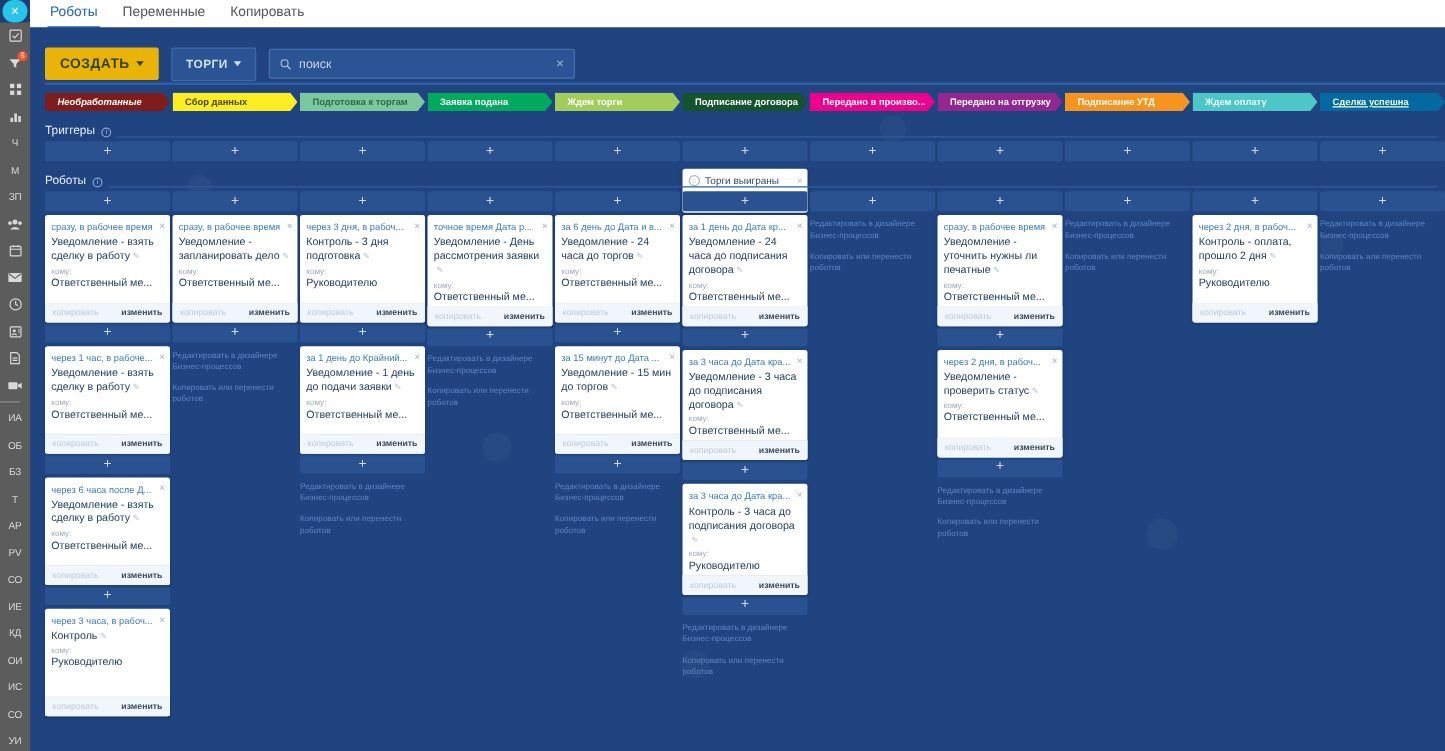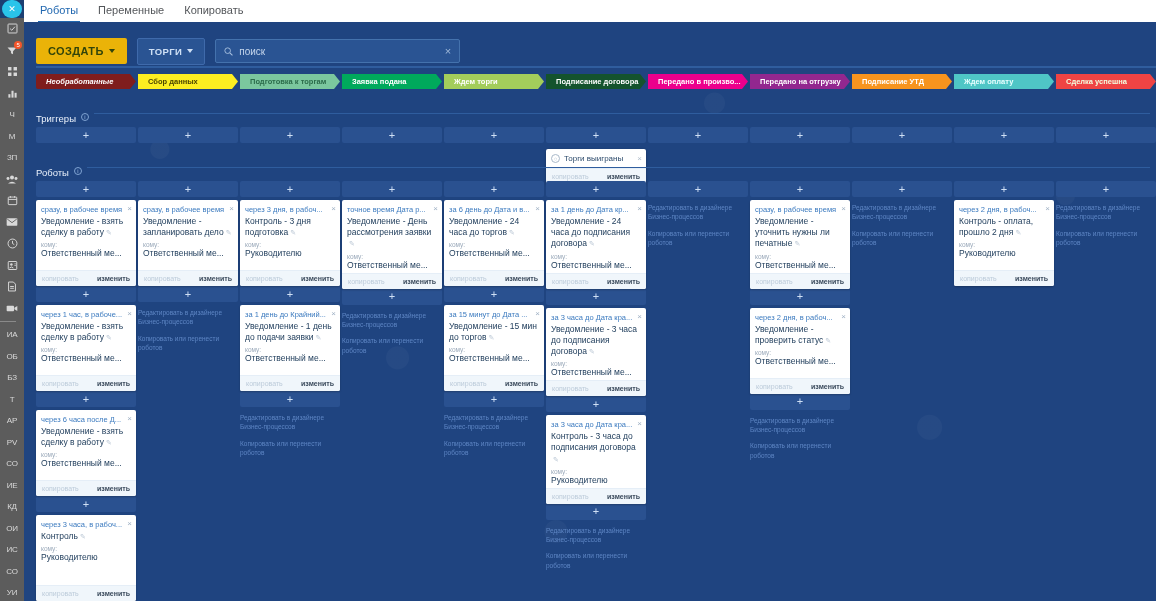--- a/index.html
+++ b/index.html
@@ -109,22 +109,22 @@
     padding-left:10px; padding-right:12px; white-space:nowrap; overflow:hidden;
     position:relative; color:#fff;
     clip-path: polygon(0 0, calc(100% - 6px) 0, 100% 50%, calc(100% - 6px) 100%, 0 100%);
   }
   .stage:first-child {
     clip-path: polygon(0 0, calc(100% - 6px) 0, 100% 50%, calc(100% - 6px) 100%, 0 100%);
     border-radius:2px 0 0 2px;
   }
   
   .sect {
-    position:relative; display:flex; align-items:flex-start; gap:5px;
-    margin:24px 0 3px 12px; padding-right:6px;
+    position:relative; display:flex; align-items:flex-end; gap:5px;
+    margin:10px 0 3px 12px; padding-right:6px;
   }
   .sect-label { font-size:9.5px; color:#eaf1fb; }
   .info-dot {
     width:8px;height:8px;border-radius:50%;border:1px solid #7fa3d2;color:#9dbce2;
     font-size:6px; line-height:7px; text-align:center;
   }
   .sect-line { flex:1; height:1px; background:#2f5d9e; }
   
   .colrow { position:relative; display:flex; padding-left:12px; gap:2px; }
   .col { width:100px; flex:0 0 100px; }
@@ -360,21 +360,21 @@
         <div class="stage" style="background: #7f1d1d; color: rgb(255, 255, 255); width: 100px; flex: 0 0 100px; font-style: italic;"><span>Необработанные</span></div>
         <div class="stage" style="background: rgb(252, 238, 33); color: rgb(74, 68, 0); width: 100px; flex: 0 0 100px;"><span>Сбор данных</span></div>
         <div class="stage" style="background: rgb(123, 199, 158); color: rgb(43, 107, 74); width: 100px; flex: 0 0 100px;"><span>Подготовка к торгам</span></div>
         <div class="stage" style="background: rgb(0, 169, 92); color: rgb(255, 255, 255); width: 100px; flex: 0 0 100px;"><span>Заявка подана</span></div>
         <div class="stage" style="background: rgb(163, 205, 91); color: rgb(255, 255, 255); width: 100px; flex: 0 0 100px;"><span>Ждем торги</span></div>
         <div class="stage" style="background: #14532d; color: rgb(255, 255, 255); width: 100px; flex: 0 0 100px;"><span>Подписание договора</span></div>
         <div class="stage" style="background: rgb(236, 0, 140); color: rgb(255, 255, 255); width: 100px; flex: 0 0 100px;"><span>Передано в произво...</span></div>
         <div class="stage" style="background: rgb(146, 39, 143); color: rgb(255, 255, 255); width: 100px; flex: 0 0 100px;"><span>Передано на отгрузку</span></div>
         <div class="stage" style="background: rgb(247, 148, 30); color: rgb(255, 255, 255); width: 100px; flex: 0 0 100px;"><span>Подписание УТД</span></div>
         <div class="stage" style="background: rgb(79, 198, 198); color: rgb(232, 255, 255); width: 100px; flex: 0 0 100px;"><span>Ждем оплату</span></div>
-        <div class="stage" style="background: #ef4444; color: rgb(242, 255, 224); width: 100px; flex: 0 0 100px;"><span>Сделка успешна</span></div>
+        <div class="stage" style="background: #0369a1; color: rgb(242, 255, 224); width: 100px; flex: 0 0 100px; text-decoration: underline;"><span>Сделка успешна</span></div>
       </div>
 
     <div class="sect">
       <span class="sect-label">Триггеры</span>
       <span class="info-dot">i</span>
       <span class="sect-line"></span>
     </div>
     <div class="colrow" id="trigger-row">
         <div class="col">
           <div class="addbtn">

